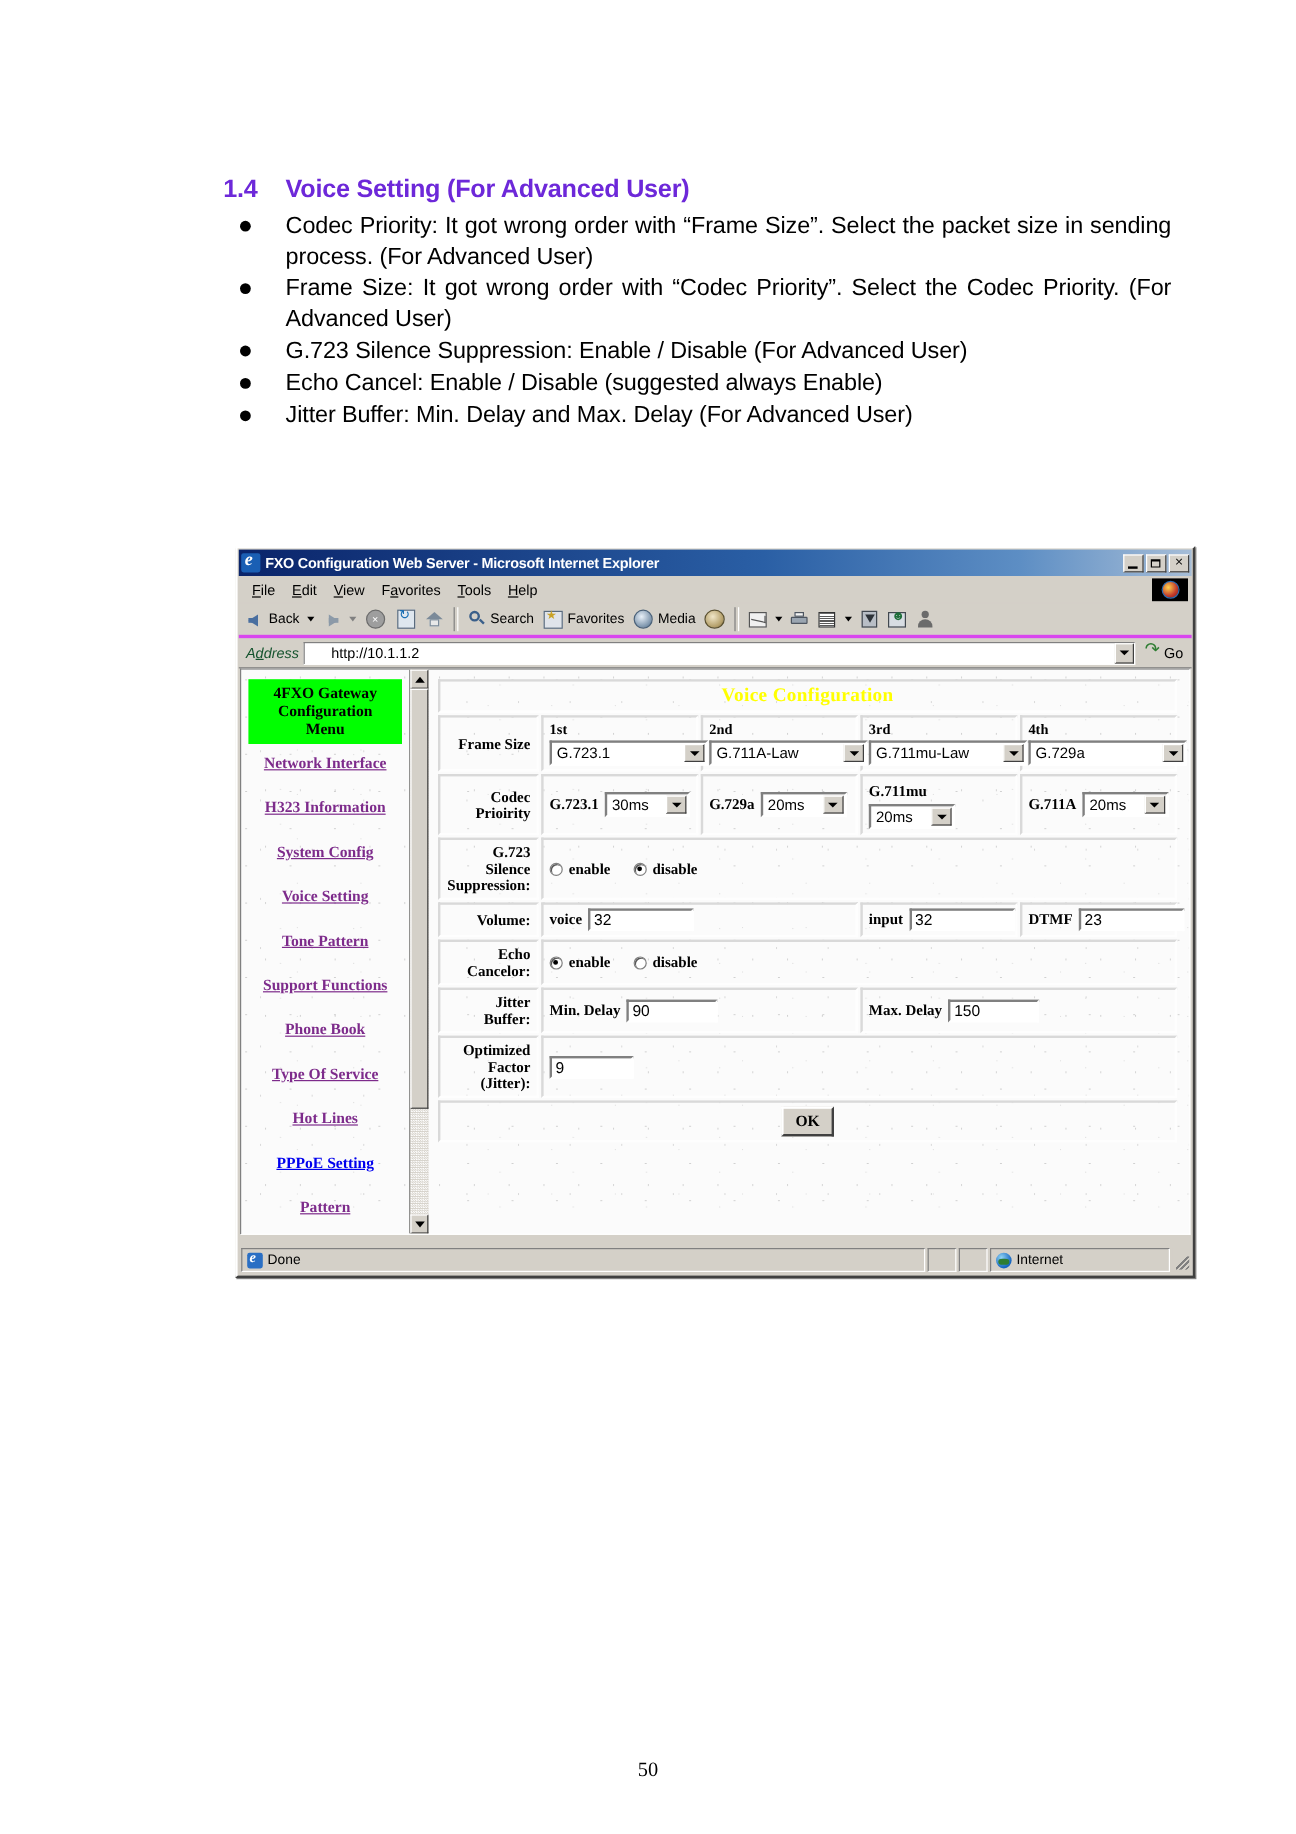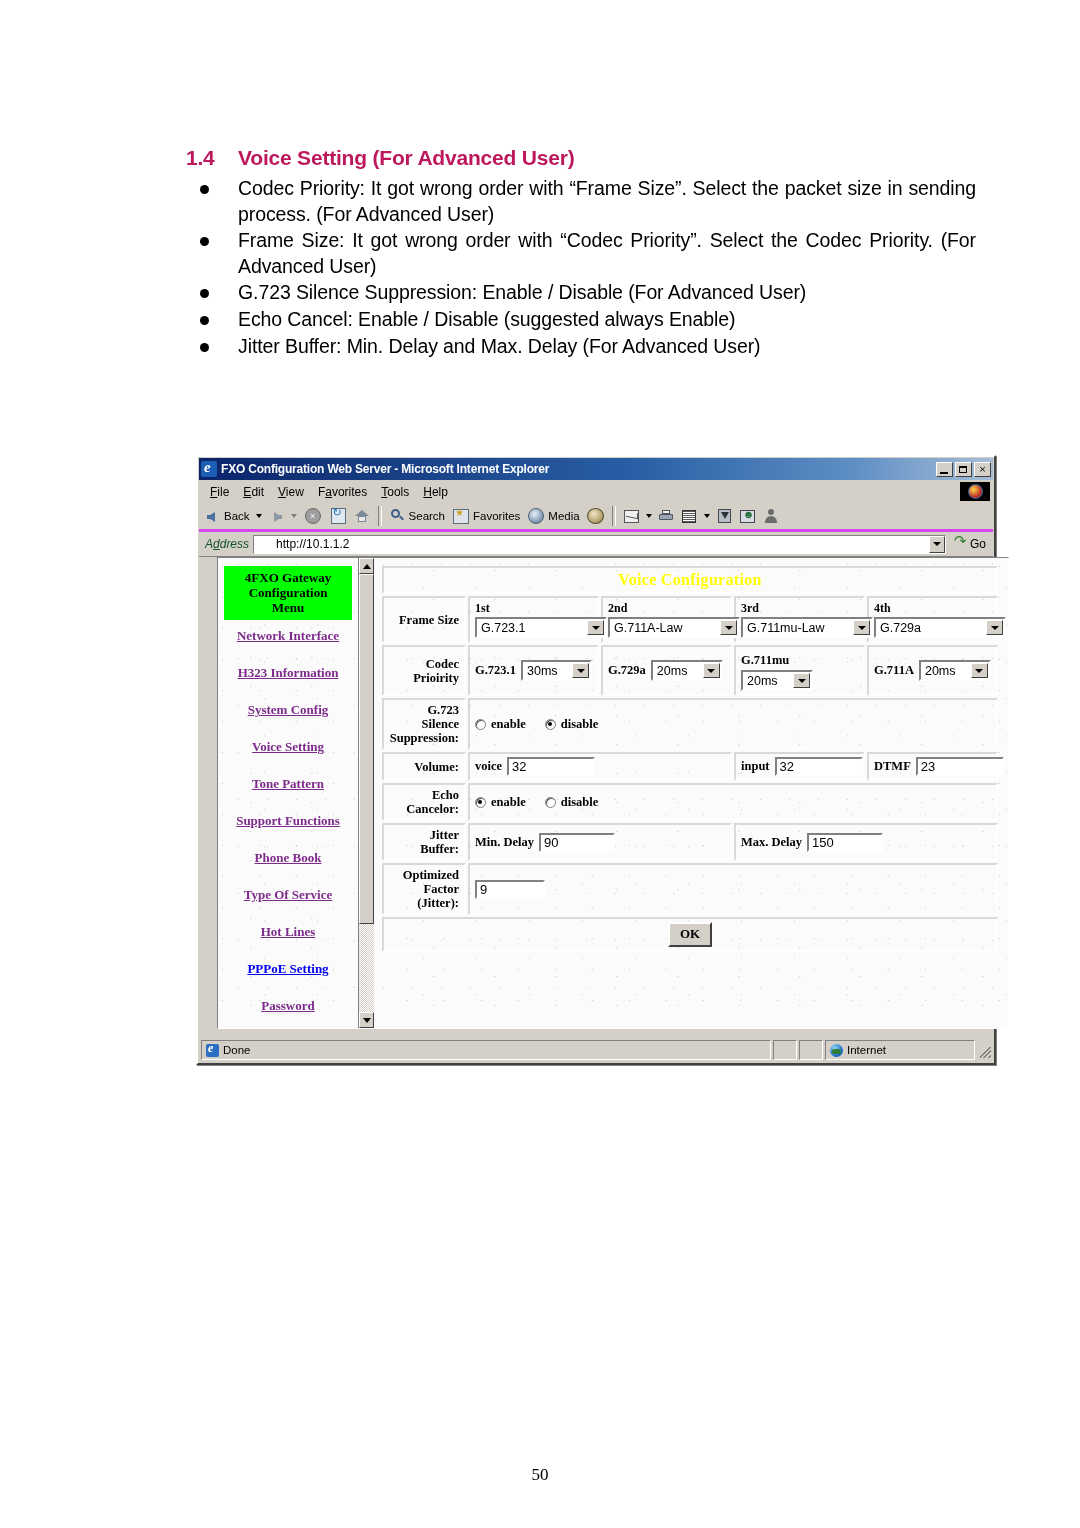--- a/index.html
+++ b/index.html
@@ -17,21 +17,21 @@
 
   
   .doc-body {
     position: absolute;
     left: 186px; top: 146px;
     width: 790px;
   }
   .sec-head {
     font-size: 21px;
     font-weight: bold;
-    color: #be185d;
+    color: #6d28d9;
     letter-spacing: -0.2px;
     margin: 0 0 6px 0;
     display: flex;
   }
   .sec-num { width: 52px; flex: none; }
   .bullet-row {
     display: flex;
     align-items: flex-start;
     margin-bottom: 1px;
   }
@@ -440,21 +440,21 @@
   }
   .go-arrow::before {
     content: "↷";
     position: absolute; left: 0; top: -5px;
     font-size: 15px; color: #2e7d32;
   }
 
   
   .content-area {
     position: absolute;
-    left: 19px; top: 100px;
+    left: 2px; top: 100px;
     width: 792px; height: 472px;
     background: #ffffff;
     border: 1px solid;
     border-color: #808080 #ffffff #ffffff #808080;
     display: flex;
     box-sizing: border-box;
     overflow: hidden;
   }
   .noise {
     background-color: #fbfbfb;
@@ -902,21 +902,21 @@
         <a class="nav-link">Network Interface</a>
         <a class="nav-link">H323 Information</a>
         <a class="nav-link">System Config</a>
         <a class="nav-link">Voice Setting</a>
         <a class="nav-link">Tone Pattern</a>
         <a class="nav-link">Support Functions</a>
         <a class="nav-link">Phone Book</a>
         <a class="nav-link">Type Of Service</a>
         <a class="nav-link">Hot Lines</a>
         <a class="nav-link unvisited">PPPoE Setting</a>
-        <a class="nav-link">Password</a>
+        <a class="nav-link">Pattern</a>
 
       </div>
 
       <div class="sb-vert">
         <div class="sb-arrow">
             <span class="sb-tri-up"></span>
           </div>
         <div class="sb-track">
           <div class="sb-thumb"></div>
         </div>

